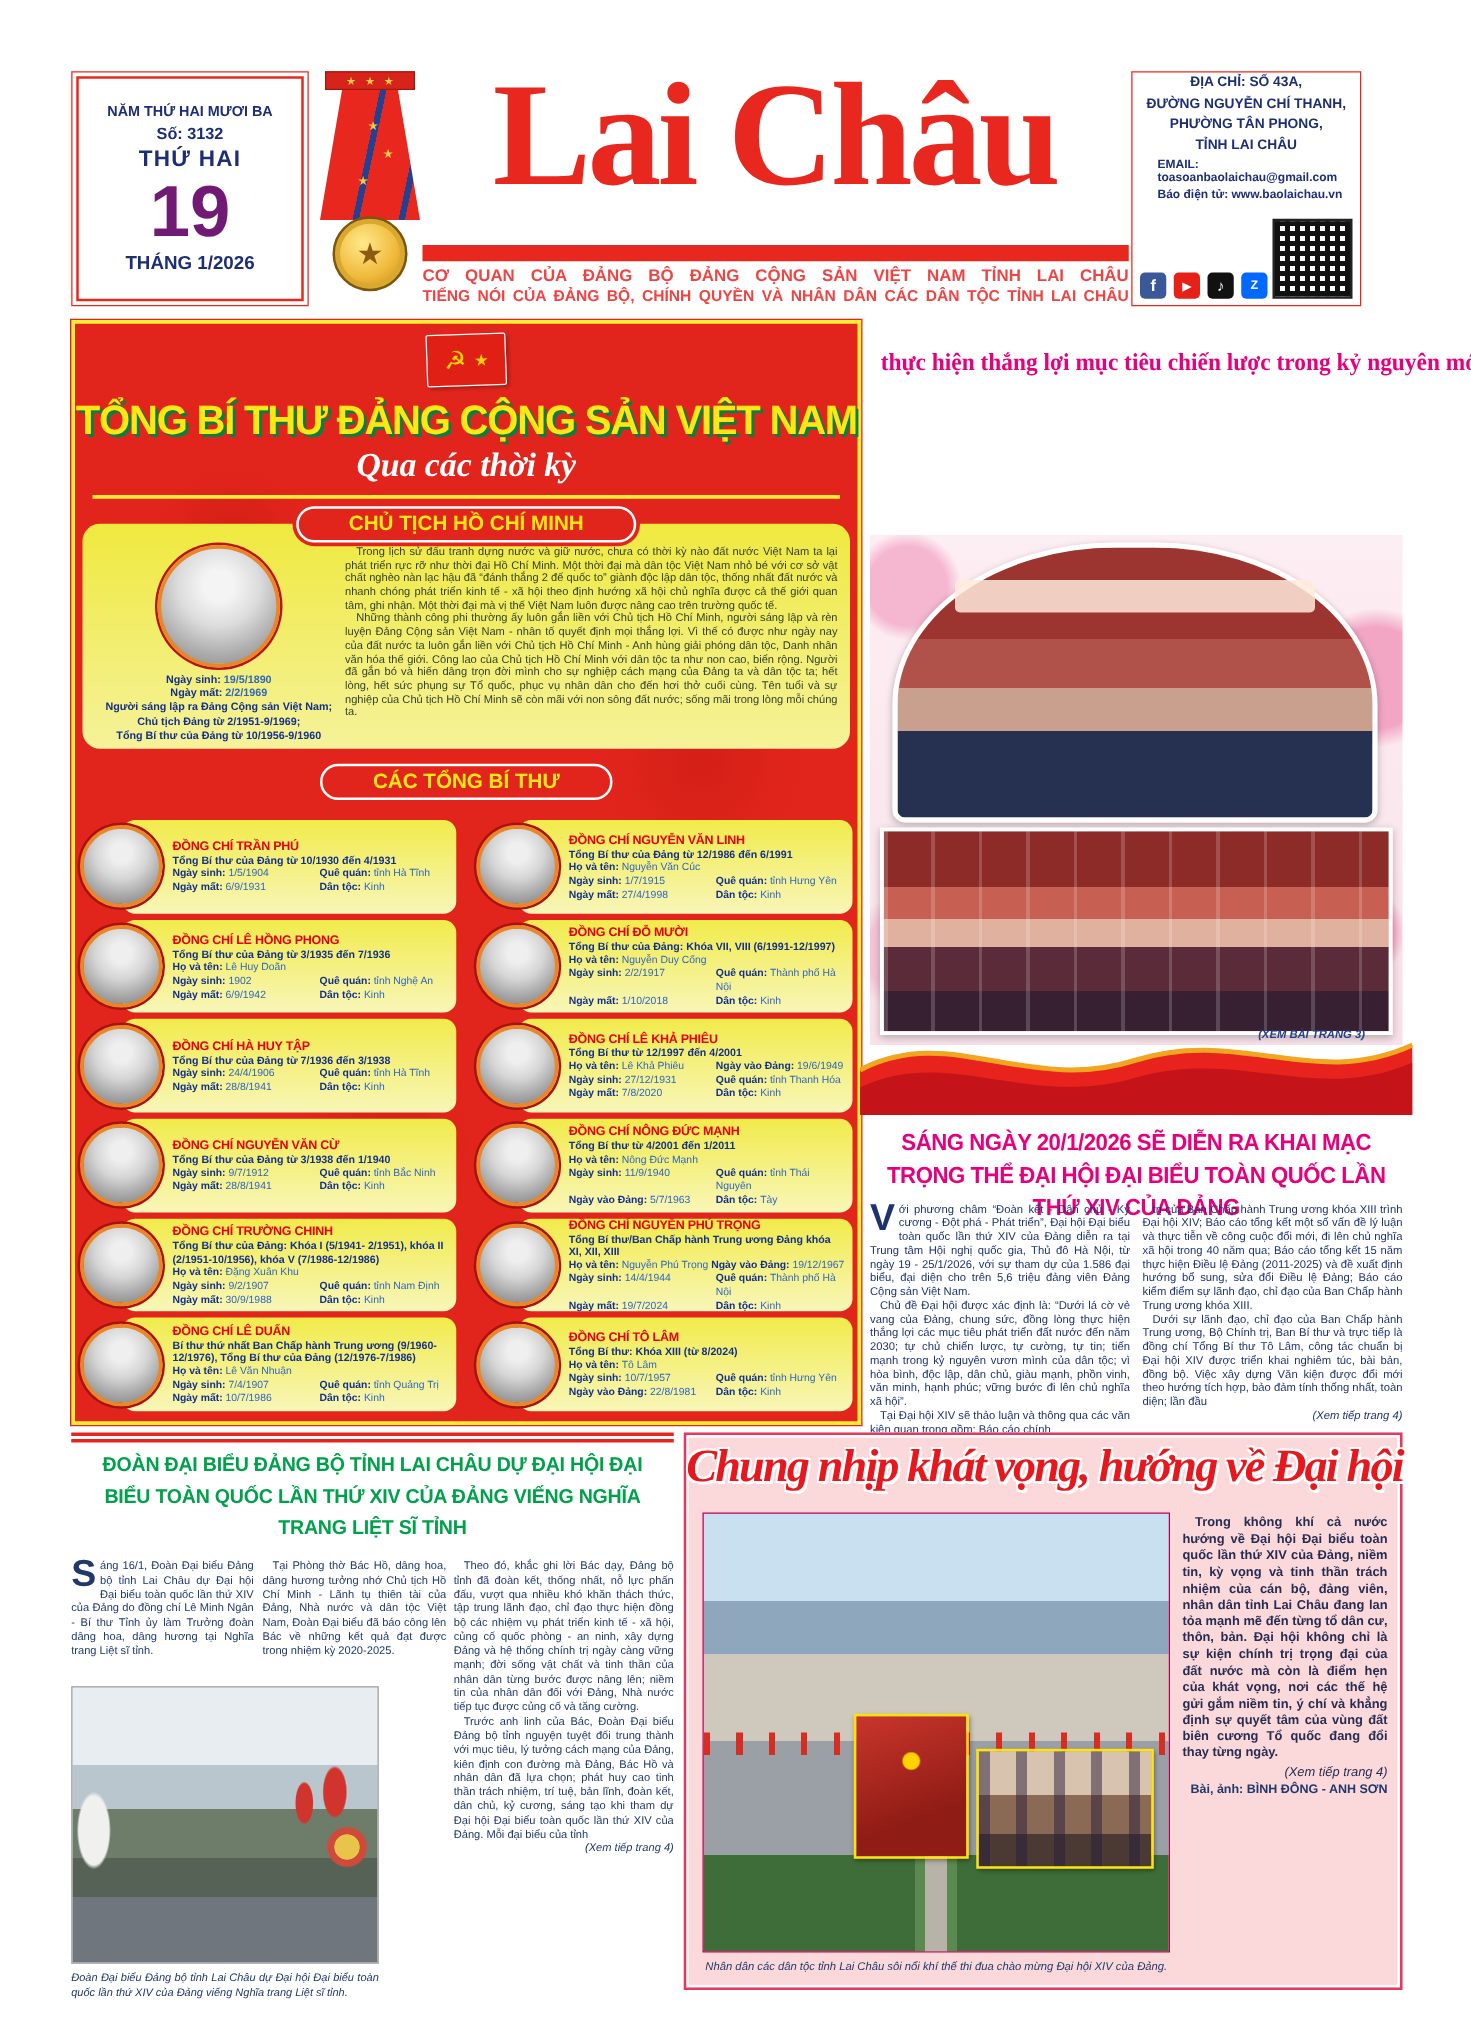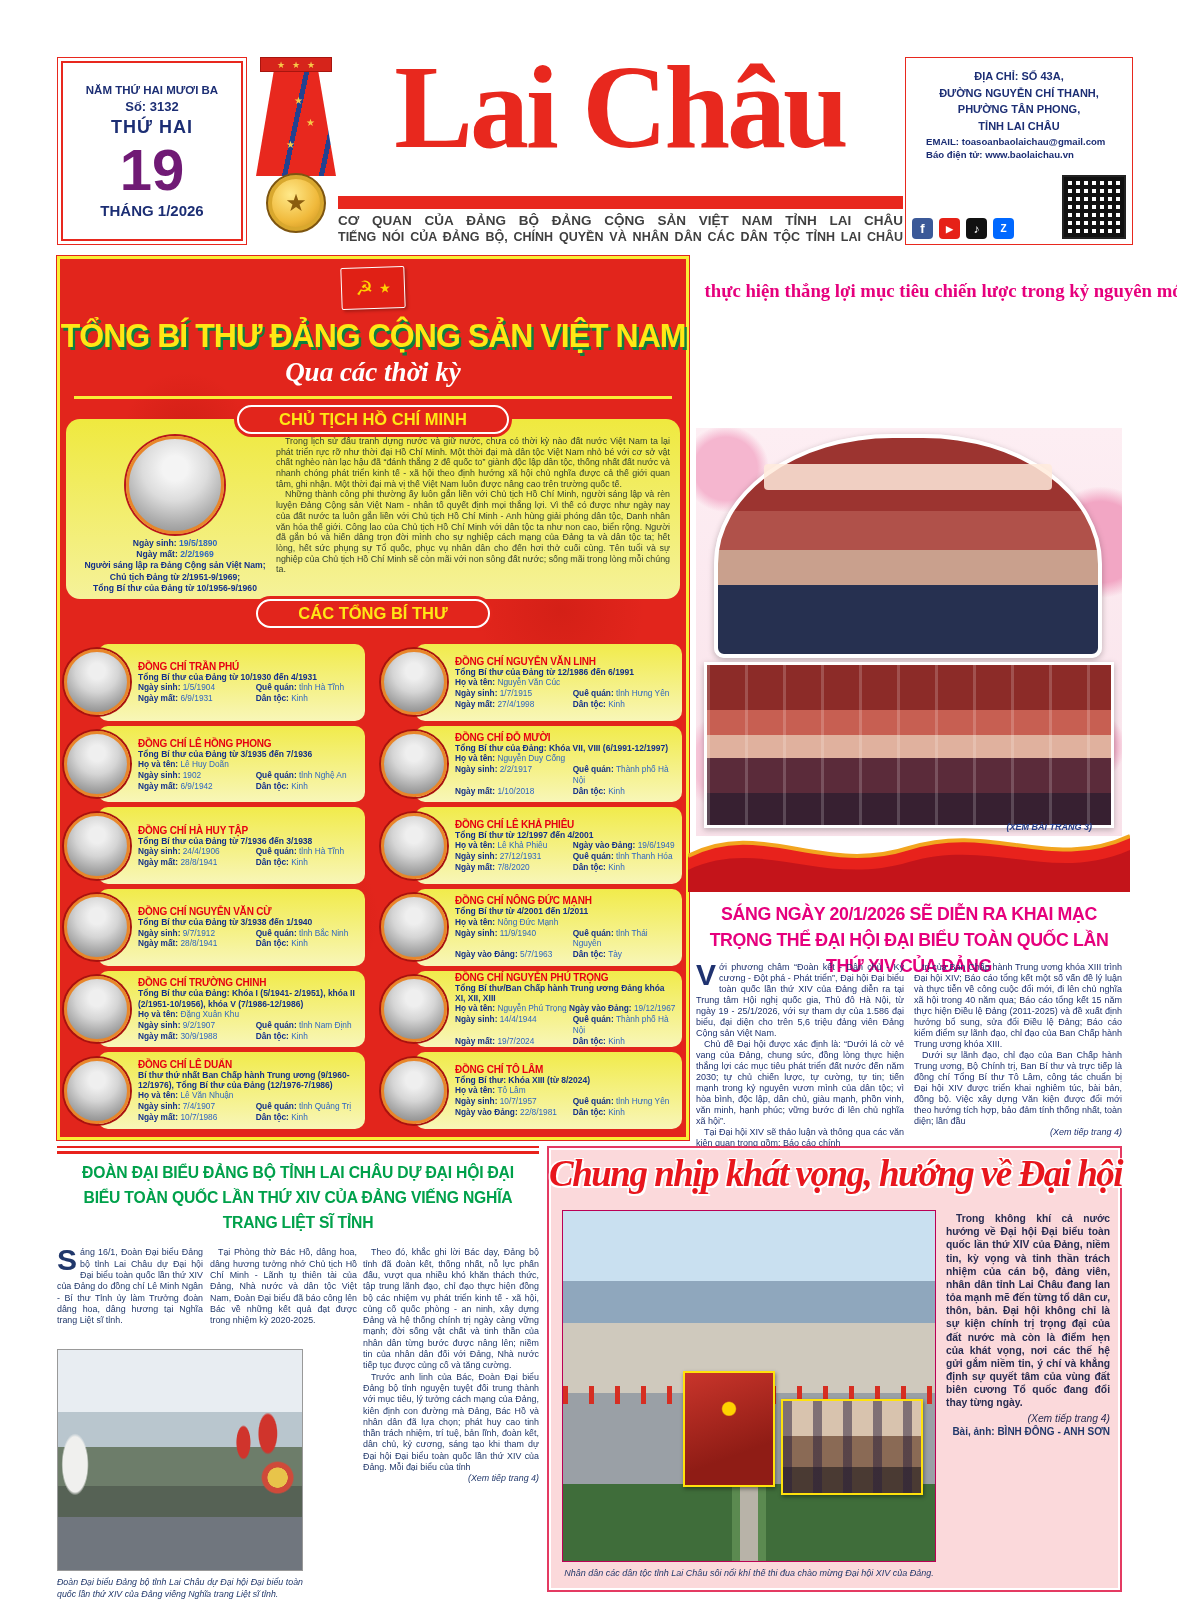--- a/index.html
+++ b/index.html
@@ -21,25 +21,25 @@
      background:repeating-linear-gradient(102deg,#e8281e 0 11px,#23418f 11px 16px,#e8281e 16px 36px);
      clip-path:polygon(22% 0,78% 0,100% 100%,0 100%); }
   .medal-star { position:absolute; color:#f7c948; font-size:10px; }
   .medal-disc { position:absolute; left:16px; top:116px; width:60px; height:60px; border-radius:50%;
      background:radial-gradient(circle at 40% 35%, #ffe98a, #f0b93b 55%, #b97f14); border:2px solid #7d5510;
      display:flex; align-items:center; justify-content:center; color:#8a5c0f; font-size:24px; box-shadow:inset 0 0 0 4px #d9a82e; }
 
   .masthead-title { position:absolute; left:335px; top:34px; width:570px; height:160px; text-align:center;
      font-family:"Liberation Serif", serif; font-weight:bold; font-size:118px; line-height:1.25; color:#e8281e; letter-spacing:-3px; }
   .red-bar { position:absolute; left:338px; top:196px; width:565px; height:13px; background:#e8281e; }
-  .taglines { position:absolute; left:338px; top:213px; width:565px; color:#404040; }
+  .taglines { position:absolute; left:338px; top:213px; width:565px; color:#ef4444; }
   .tagline1 { font-size:13.5px; font-weight:bold; text-align:justify; text-align-last:justify; }
   .tagline2 { font-size:12.5px; font-weight:bold; text-align:justify; text-align-last:justify; margin-top:2px; }
 
-  .contact-box { position:absolute; left:905px; top:57px; width:228px; height:188px; border:1.5px solid #e8281e; padding:10px 5px 5px; }
+  .contact-box { position:absolute; left:905px; top:57px; width:184px; height:188px; border:1.5px solid #e8281e; padding:0 5px 5px; }
   .addr-line { font-size:11px; font-weight:bold; color:#1c2e74; text-align:center; line-height:1.5; }
   .contact-email, .contact-web { font-size:9.6px; font-weight:bold; color:#1c2e74; text-align:left; margin-top:2px;margin-left:15px; }
   .contact-bottom { position:absolute; left:6px; right:6px; bottom:5px; display:flex; align-items:flex-end; justify-content:space-between; }
   .social-row { display:flex; gap:6px; }
   .s-icon { width:21px; height:21px; border-radius:4px; color:#fff; font-weight:bold; font-size:13px; display:flex; align-items:center; justify-content:center; }
   .s-fb { background:#3b5998; }
   .s-yt { background:#e62117; font-size:9px; }
   .s-tt { background:#111; font-size:12px; }
   .s-za { background:#0068ff; font-size:10px; }
   .qr { width:64px; height:64px; border:2px solid #222; background:
@@ -229,21 +229,21 @@
             <div class="plain">Chủ tịch Đảng từ 2/1951-9/1969;</div>
             <div class="plain">Tổng Bí thư của Đảng từ 10/1956-9/1960</div>
           </div>
       </div>
       <div class="hcm-body" id="hcm-body">
           <p>Trong lịch sử đấu tranh dựng nước và giữ nước, chưa có thời kỳ nào đất nước Việt Nam ta lại phát triển rực rỡ như thời đại Hồ Chí Minh. Một thời đại mà dân tộc Việt Nam nhỏ bé với cơ sở vật chất nghèo nàn lạc hậu đã “đánh thắng 2 đế quốc to” giành độc lập dân tộc, thống nhất đất nước và nhanh chóng phát triển kinh tế - xã hội theo định hướng xã hội chủ nghĩa được cả thế giới quan tâm, ghi nhận. Một thời đại mà vị thế Việt Nam luôn được nâng cao trên trường quốc tế.</p>
           <p>Những thành công phi thường ấy luôn gắn liền với Chủ tịch Hồ Chí Minh, người sáng lập và rèn luyện Đảng Cộng sản Việt Nam - nhân tố quyết định mọi thắng lợi. Vì thế có được như ngày nay của đất nước ta luôn gắn liền với Chủ tịch Hồ Chí Minh - Anh hùng giải phóng dân tộc, Danh nhân văn hóa thế giới. Công lao của Chủ tịch Hồ Chí Minh với dân tộc ta như non cao, biển rộng. Người đã gắn bó và hiến dâng trọn đời mình cho sự nghiệp cách mạng của Đảng ta và dân tộc ta; hết lòng, hết sức phụng sự Tổ quốc, phục vụ nhân dân cho đến hơi thở cuối cùng. Tên tuổi và sự nghiệp của Chủ tịch Hồ Chí Minh sẽ còn mãi với non sông đất nước; sống mãi trong lòng mỗi chúng ta.</p>
         </div>
     </div>
 
-    <div class="badge" style="margin-bottom:0;">CÁC TỔNG BÍ THƯ</div>
+    <div class="badge" style="margin-top:12px;margin-bottom:0;">CÁC TỔNG BÍ THƯ</div>
     <div class="leaders">
       <div class="leaders-col" id="leaders-left">
           <div class="leader">
             <div class="leader-photo"></div>
             <div class="leader-box">
               <div class="leader-name">ĐỒNG CHÍ TRẦN PHÚ</div>
               <div class="leader-tenure">Tổng Bí thư của Đảng từ 10/1930 đến 4/1931</div>
               <div class="lgrid">
                 <div><span><b>Ngày sinh: </b><span class="val">1/5/1904</span></span></div>
                 <div><span><b>Quê quán: </b><span class="val">tỉnh Hà Tĩnh</span></span></div>

